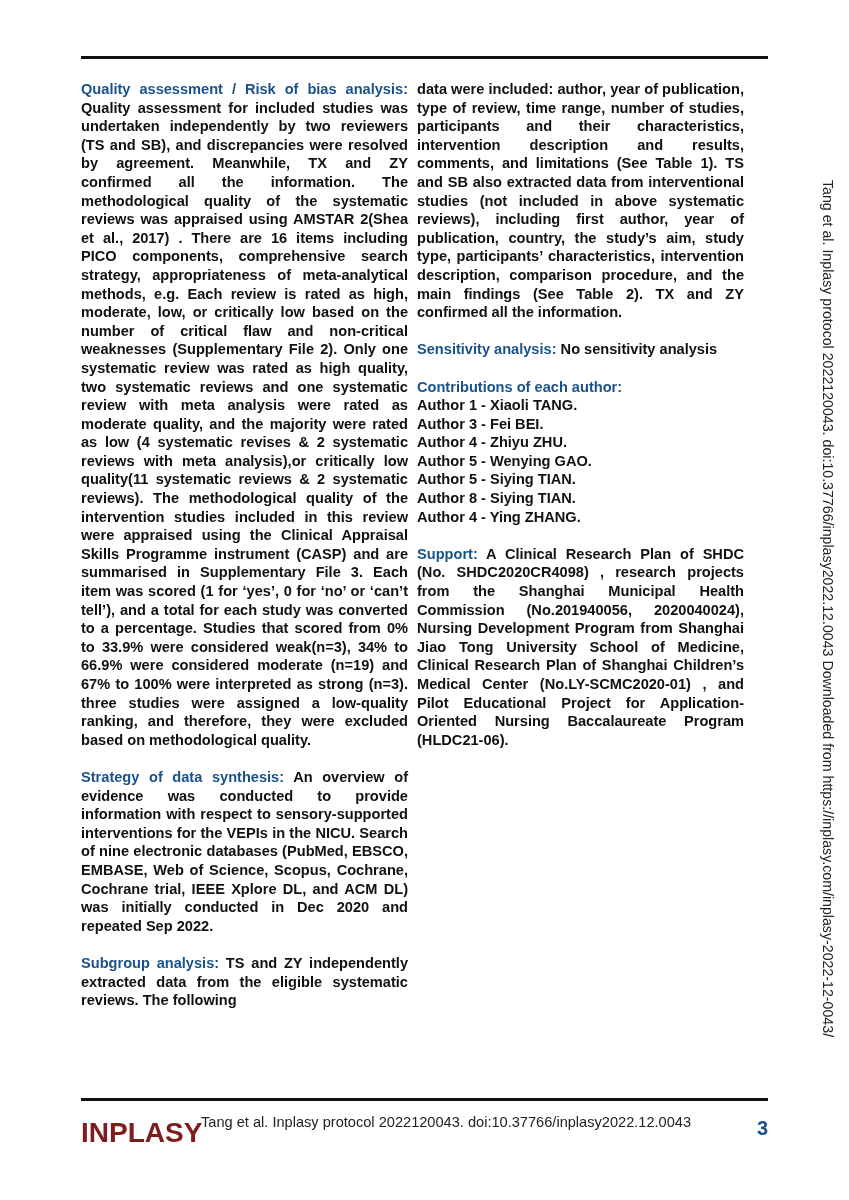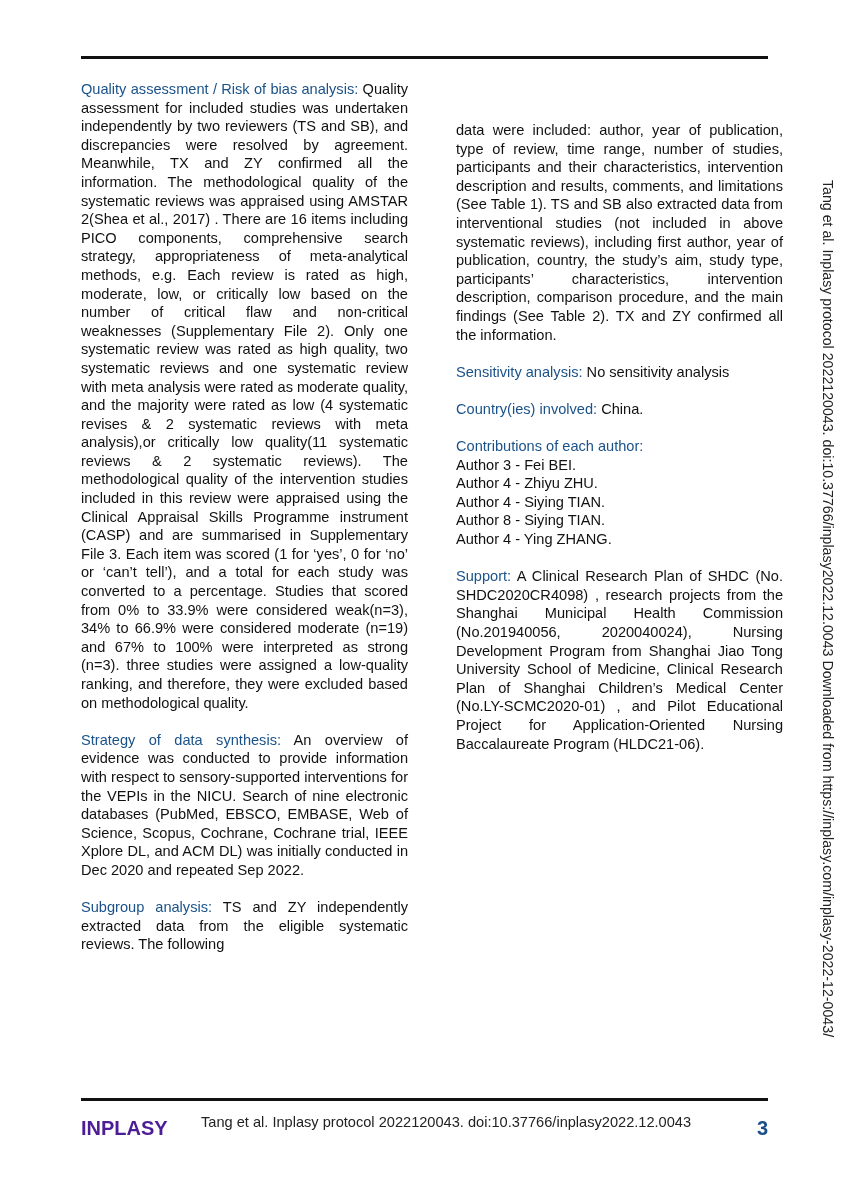--- a/index.html
+++ b/index.html
@@ -11,36 +11,36 @@
   .rule-top {
     position: absolute; left: 81px; top: 56px; width: 687px; height: 3px;
     background: #111111;
   }
   .rule-bottom {
     position: absolute; left: 81px; top: 1098px; width: 687px; height: 3px;
     background: #111111;
   }
   .col {
     position: absolute; top: 80px; width: 327px;
-    font-size: 14.6px; line-height: 18.6px; font-weight: normal;
+    font-size: 14.6px; line-height: 18.6px; font-weight: bold;
     text-align: justify;
   }
   .col-left { left: 81px; }
-  .col-right { left: 456px; margin-top: 41px; }
+  .col-right { left: 417px; }
   .para { margin: 0 0 18.6px 0; }
   .head { color: #1a5289; }
   .author-line { display: block; text-align: left; }
   .side-text {
     position: absolute; left: 836px; top: 180px;
     transform-origin: 0 0; transform: rotate(90deg);
     white-space: nowrap; font-size: 14.2px; color: #222222;
   }
   .footer-brand {
     position: absolute; left: 81px; top: 1117px;
-    font-size: 20px; font-weight: bold; color: #4c1d95;
+    font-size: 28px; font-weight: bold; color: #7f1d1d;
     letter-spacing: 0px;
   }
   .footer-cite {
     position: absolute; left: 201px; top: 1114px;
     font-size: 14.6px; color: #222222;
   }
   .footer-page {
     position: absolute; left: 757px; top: 1117px;
     font-size: 20px; font-weight: bold; color: #1a4f86;
   }
@@ -61,28 +61,27 @@
   <p class="para">
     <span class="head">Subgroup analysis:</span><span> TS and ZY independently extracted data from the eligible systematic reviews. The following</span>
   </p>
 </div>
 
 <div class="col col-right">
   <p class="para">data were included: author, year of publication, type of review, time range, number of studies, participants and their characteristics, intervention description and results, comments, and limitations (See Table 1). TS and SB also extracted data from interventional studies (not included in above systematic reviews), including first author, year of publication, country, the study’s aim, study type, participants’ characteristics, intervention description, comparison procedure, and the main findings (See Table 2). TX and ZY confirmed all the information.</p>
   <p class="para">
     <span class="head">Sensitivity analysis:</span><span> No sensitivity analysis</span>
   </p>
-  <p class="para">
-    <span class="head">Country(ies) involved:</span><span> China.</span>
-  </p>
   <div class="para">
     <span class="head author-line">Contributions of each author:</span>
+    <span class="author-line">Author 1 - Xiaoli TANG.</span>
     <span class="author-line">Author 3 - Fei BEI.</span>
     <span class="author-line">Author 4 - Zhiyu ZHU.</span>
-    <span class="author-line">Author 4 - Siying TIAN.</span>
+    <span class="author-line">Author 5 - Wenying GAO.</span>
+    <span class="author-line">Author 5 - Siying TIAN.</span>
     <span class="author-line">Author 8 - Siying TIAN.</span>
     <span class="author-line">Author 4 - Ying ZHANG.</span>
   </div>
   <p class="para">
     <span class="head">Support:</span><span> A Clinical Research Plan of SHDC (No. SHDC2020CR4098) , research projects from the Shanghai Municipal Health Commission (No.201940056, 2020040024), Nursing Development Program from Shanghai Jiao Tong University School of Medicine, Clinical Research Plan of Shanghai Children’s Medical Center (No.LY-SCMC2020-01) , and Pilot Educational Project for Application-Oriented Nursing Baccalaureate Program (HLDC21-06).</span>
   </p>
 </div>
 
 <div class="side-text">Tang et al. Inplasy protocol 2022120043. doi:10.37766/inplasy2022.12.0043 Downloaded from https://inplasy.com/inplasy-2022-12-0043/</div>
 

